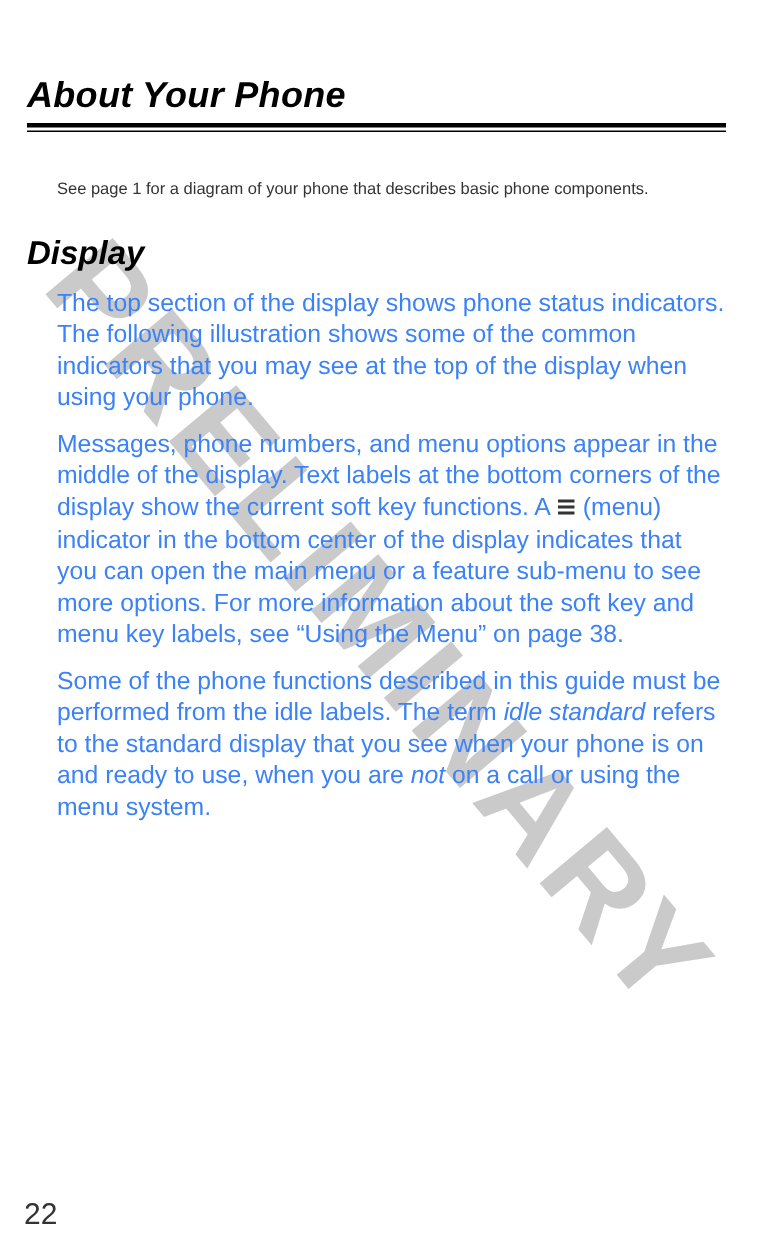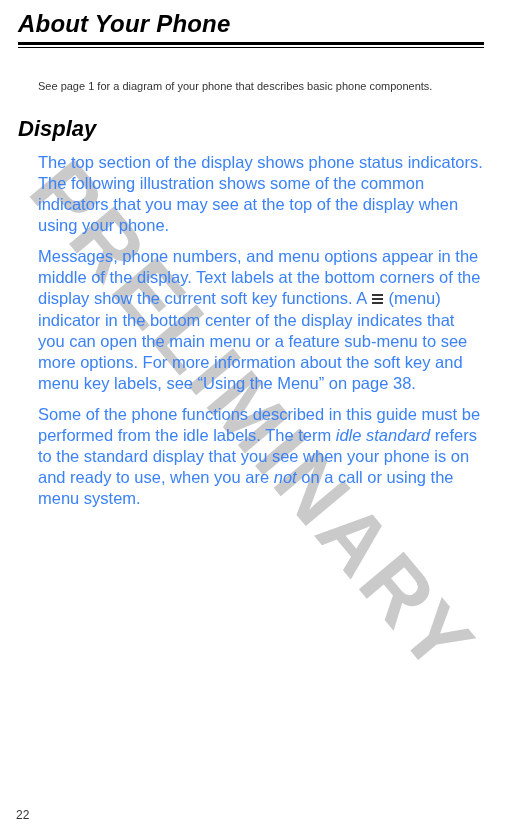--- a/index.html
+++ b/index.html
@@ -33,20 +33,21 @@
       position: relative;
       z-index: 1;
     }
     .page-title {
       font-size: 24px;
       font-weight: 700;
       font-style: italic;
       letter-spacing: 0.2px;
       font-family: Arial, sans-serif;
       margin-bottom: 4px;
+      margin-top: 40px;
     }
     .title-rule-thick {
       height: 3px;
       background: #000;
       margin-bottom: 2px;
     }
     .title-rule-thin {
       height: 1px;
       background: #000;
       margin-bottom: 32px;
@@ -92,21 +93,21 @@
       right: 0;
       height: 2px;
       background: #333;
     }
     .menu-icon::before { top: 2px; }
     .menu-icon::after { top: 6px; }
     .page-number {
       position: absolute;
       bottom: 14px;
       left: 16px;
-      font-size: 12px;
+      font-size: 20px;
       color: #333;
     }
   </style>
 </head>
 <body>
 
 <div class="watermark">PRELIMINARY</div>
 
 <div class="content">
 

